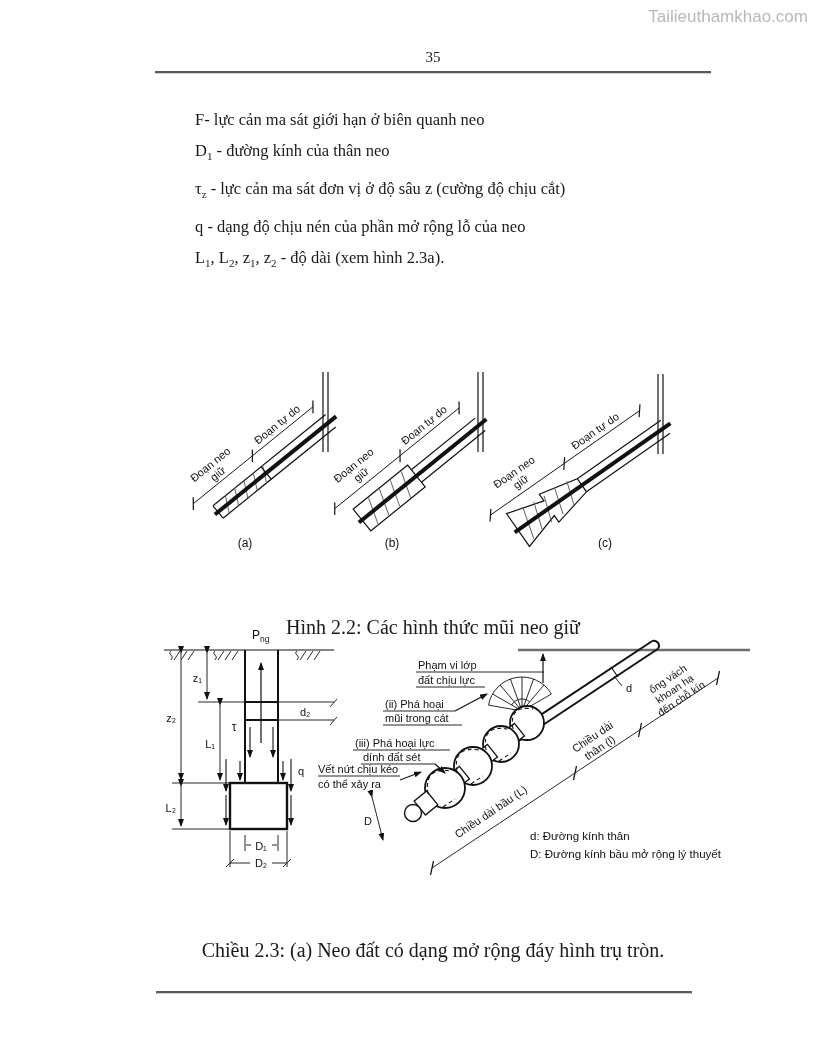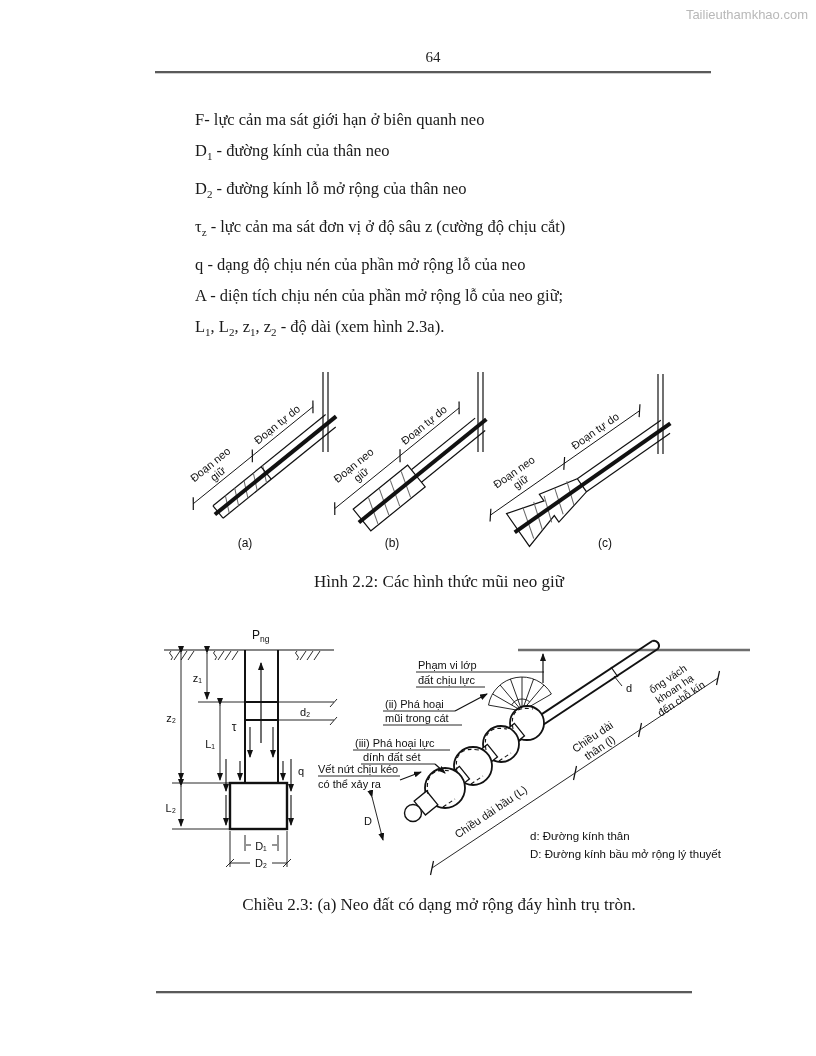--- a/index.html
+++ b/index.html
@@ -1,28 +1,28 @@
 <!DOCTYPE html>
 <html><head>
 <meta charset="utf-8">
 <style>
   html,body{margin:0;padding:0;background:#ffffff;}
   .page{position:relative;width:816px;height:1056px;background:#fff;overflow:hidden;
         font-family:"Liberation Serif", serif;color:#1a1a1a;}
   .watermark{position:absolute;top:7px;right:8px;font-family:"Liberation Sans",sans-serif;
-             font-size:13px;color:#b8b8b8;}
+             font-size:17px;color:#b8b8b8;}
   .page-number{position:absolute;top:49px;left:155px;width:556px;text-align:center;
                font-size:15px;color:#222;}
   .rule{position:absolute;height:2px;background:#5a5a5a;border-bottom:1px solid #cfcfcf;}
   .rule.top{left:155px;top:71px;width:556px;}
   .rule.bottom{left:156px;top:991px;width:536px;}
   .definitions{position:absolute;left:195px;top:104px;width:480px;font-size:16.5px;}
   .def-line{line-height:31.4px;white-space:nowrap;}
   .def-line sub{font-size:11px;}
-  .caption{position:absolute;left:161px;width:556px;text-align:center;font-size:17px;}
+  .caption{position:absolute;left:155px;width:556px;text-align:center;font-size:20px;margin-top:44px;}
   .caption.c22{top:572px;}
   .caption.c23a{top:895px;}
   .caption.c23b{top:922px;}
   svg{position:absolute;}
   svg text{font-family:"Liberation Sans",sans-serif;fill:#111;}
   .fig22{left:150px;top:362px;}
   .fig23{left:150px;top:623px;}
   .ln{stroke:#111;stroke-width:1.2;fill:none;}
   .thin{stroke:#111;stroke-width:0.9;fill:none;}
   .thick{stroke:#111;stroke-width:2;fill:none;}
@@ -30,30 +30,28 @@
   .hatch{stroke:#666;stroke-width:1;fill:none;}
   .dash{stroke:#111;stroke-width:1.1;fill:none;stroke-dasharray:4 3;}
   .white{fill:#fff;}
 </style>
 </head>
 <body>
 
 <div class="page">
 
   <div class="watermark">Tailieuthamkhao.com</div>
-  <div class="page-number">64</div>
+  <div class="page-number">35</div>
   <div class="rule top"></div>
 
   <div class="definitions">
       <div class="def-line"><span>F- lực cản ma sát giới hạn ở biên quanh neo</span></div>
       <div class="def-line"><span>D</span><sub>1</sub><span> - đường kính của thân neo</span></div>
-      <div class="def-line"><span>D</span><sub>2</sub><span> - đường kính lỗ mở rộng của thân neo</span></div>
       <div class="def-line"><span>τ</span><sub>z</sub><span> - lực cản ma sát đơn vị ở độ sâu z (cường độ chịu cắt)</span></div>
       <div class="def-line"><span>q - dạng độ chịu nén của phần mở rộng lỗ của neo</span></div>
-      <div class="def-line"><span>A - diện tích chịu nén của phần mở rộng lỗ của neo giữ;</span></div>
       <div class="def-line"><span>L</span><sub>1</sub><span>, L</span><sub>2</sub><span>, z</span><sub>1</sub><span>, z</span><sub>2</sub><span> - độ dài (xem hình 2.3a).</span></div>
     </div>
 
   <svg class="fig22" width="620" height="190" viewBox="0 0 620 190">
     <defs>
       <marker id="ah" markerWidth="10" markerHeight="8" refX="7" refY="3" orient="auto" markerUnits="userSpaceOnUse">
         <path d="M0,0 L8,3 L0,6 Z" fill="#111"></path>
       </marker>
     </defs>
 

